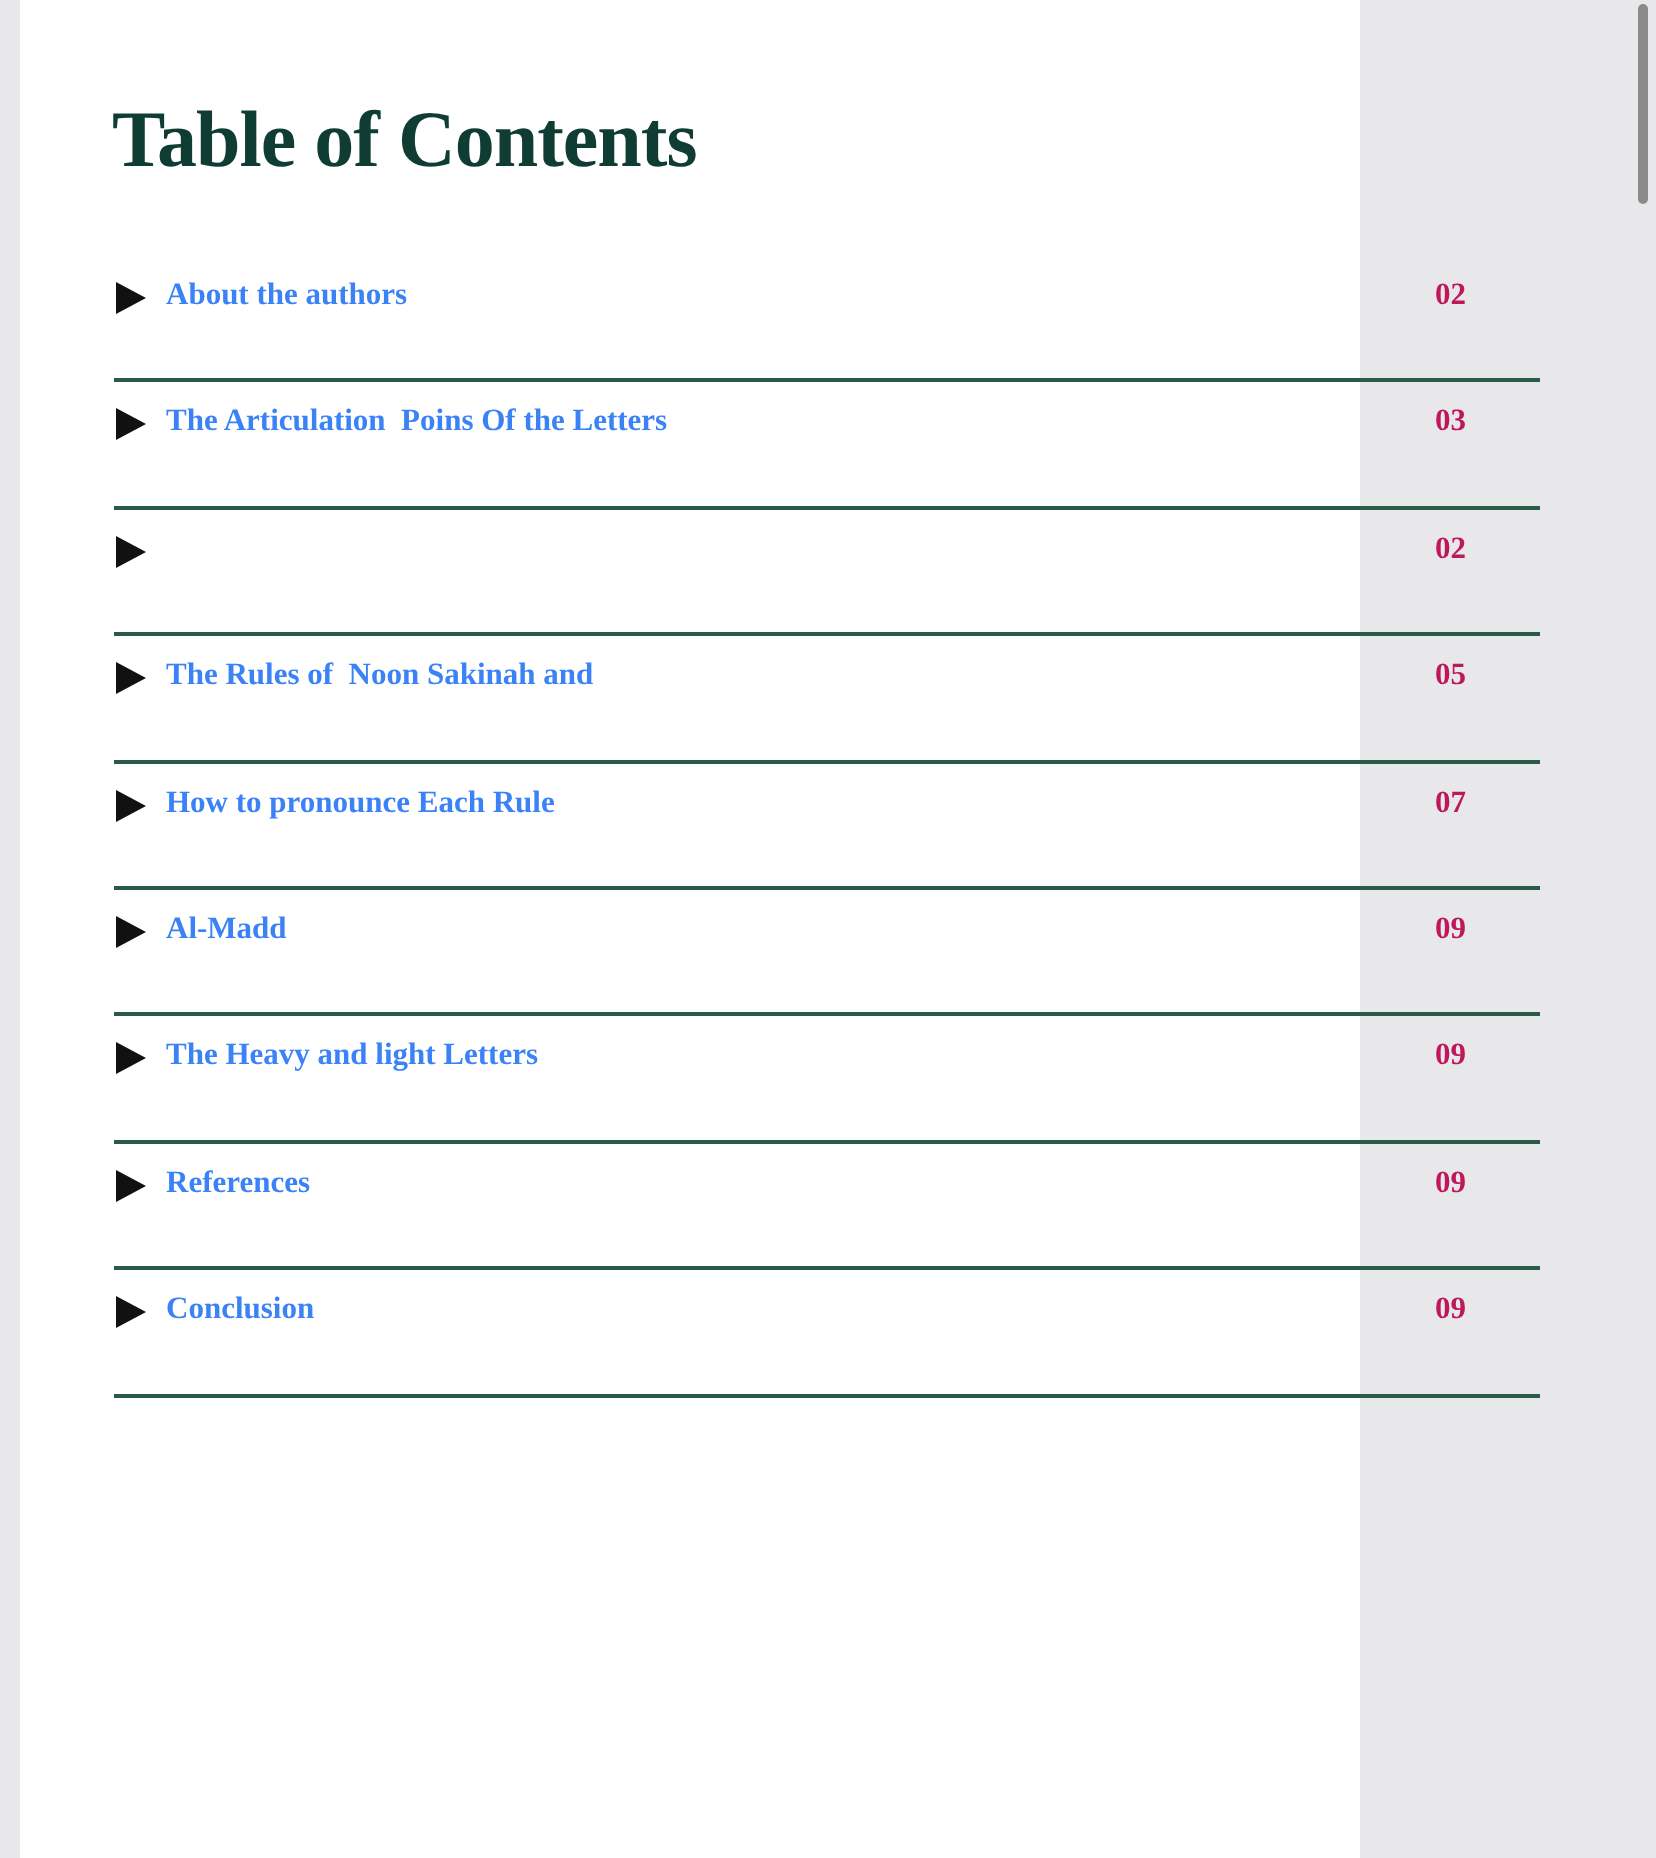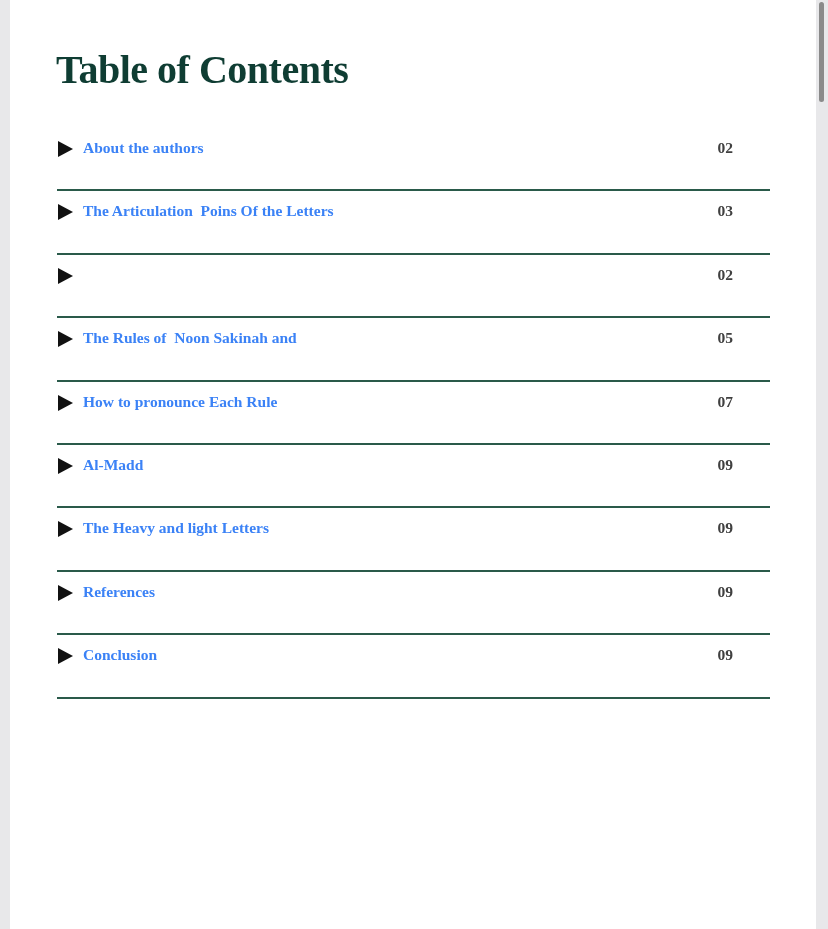--- a/index.html
+++ b/index.html
@@ -4,21 +4,21 @@
   <style>
     html, body { margin: 0; padding: 0; }
     body {
       width: 828px; height: 929px;
       background: #e8e8ea;
       position: relative; overflow: hidden;
       font-family: "Liberation Serif", serif;
     }
     .page {
       position: absolute; left: 10px; top: 0;
-      width: 806px; height: 929px;
+      width: 670px; height: 929px;
       background: #ffffff;
     }
     .scrollbar {
       position: absolute; right: 4px; top: 0;
       width: 7px; height: 929px;
     }
     .scroll-thumb {
       position: absolute; right: 0; top: 2px;
       width: 5px; height: 100px;
       background: #8a8a8a; border-radius: 3px;
@@ -44,21 +44,21 @@
       border-bottom: 8px solid transparent;
       border-left: 15px solid #111;
     }
     .label {
       position: absolute; left: 26px; top: 11px;
       font-weight: 700; font-size: 15.5px; color: #3b82f6;
       white-space: pre;
     }
     .page-num {
       position: absolute; right: 37px; top: 11px;
-      font-weight: 700; font-size: 15.5px; color: #404040;
+      font-weight: 700; font-size: 15.5px; color: #be185d;
     }
   </style>
 </head>
 <body>
 
 <div class="page">
   <h1 class="title">Table of Contents</h1>
 
   <div class="toc">
     <div class="row">

